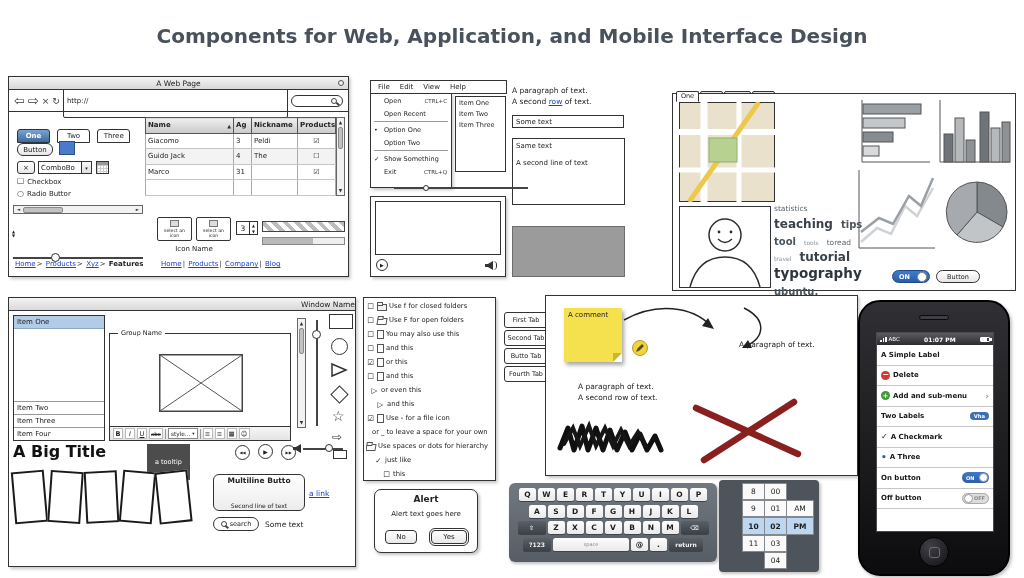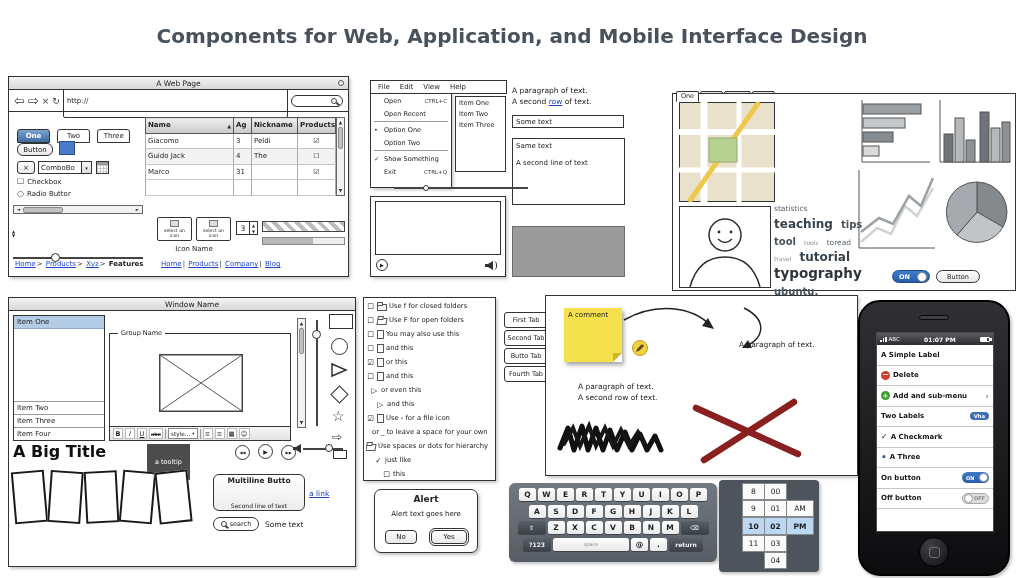--- a/index.html
+++ b/index.html
@@ -438,21 +438,21 @@
       </div>
       <div class="abs toggle-on" style="left:219px;top:176px;">
         <span>ON</span>
         <span class="knob"></span>
       </div>
       <div class="abs pillbtn" style="left:263px;top:176px;">Button</div>
     </div>
   </div>
 
   <div class="abs brd shadow" style="left:8px;top:297px;width:348px;height:270px;">
-    <div class="tbar" style="justify-content:center;padding-left:20px;">
+    <div class="tbar" style="justify-content:flex-end;padding-left:20px;">
       <span>Window Name</span>
     </div>
     <div class="abs brd wlist" style="left:4px;top:17px;width:92px;height:126px;">
       <div class="wl-item sel">Item One</div>
       <div class="wl-sp"></div>
       <div class="wl-item lined">Item Two</div>
       <div class="wl-item lined">Item Three</div>
       <div class="wl-item lined">Item Four</div>
     </div>
     <div class="abs group" style="left:100px;top:22px;width:182px;height:98px;">

